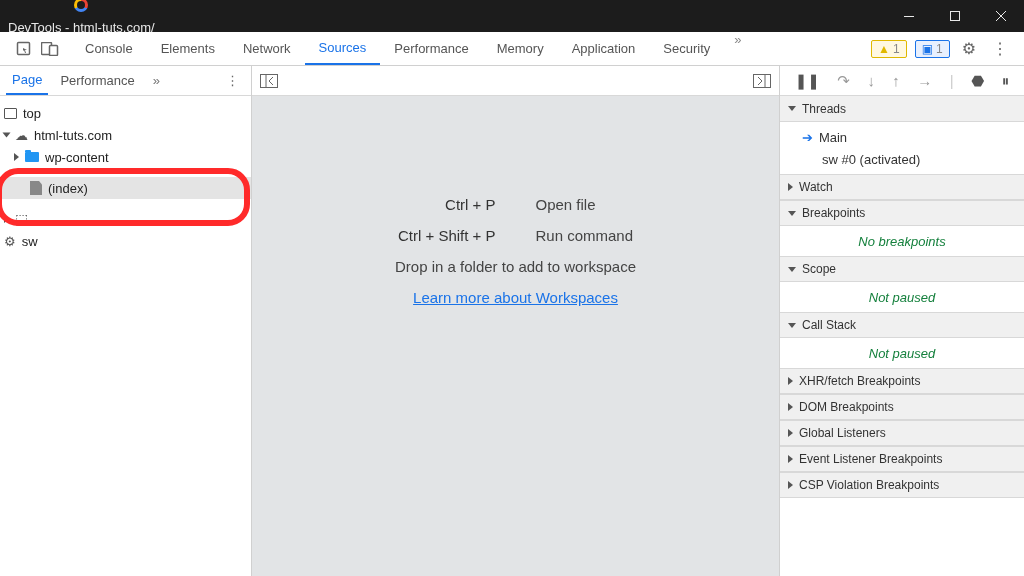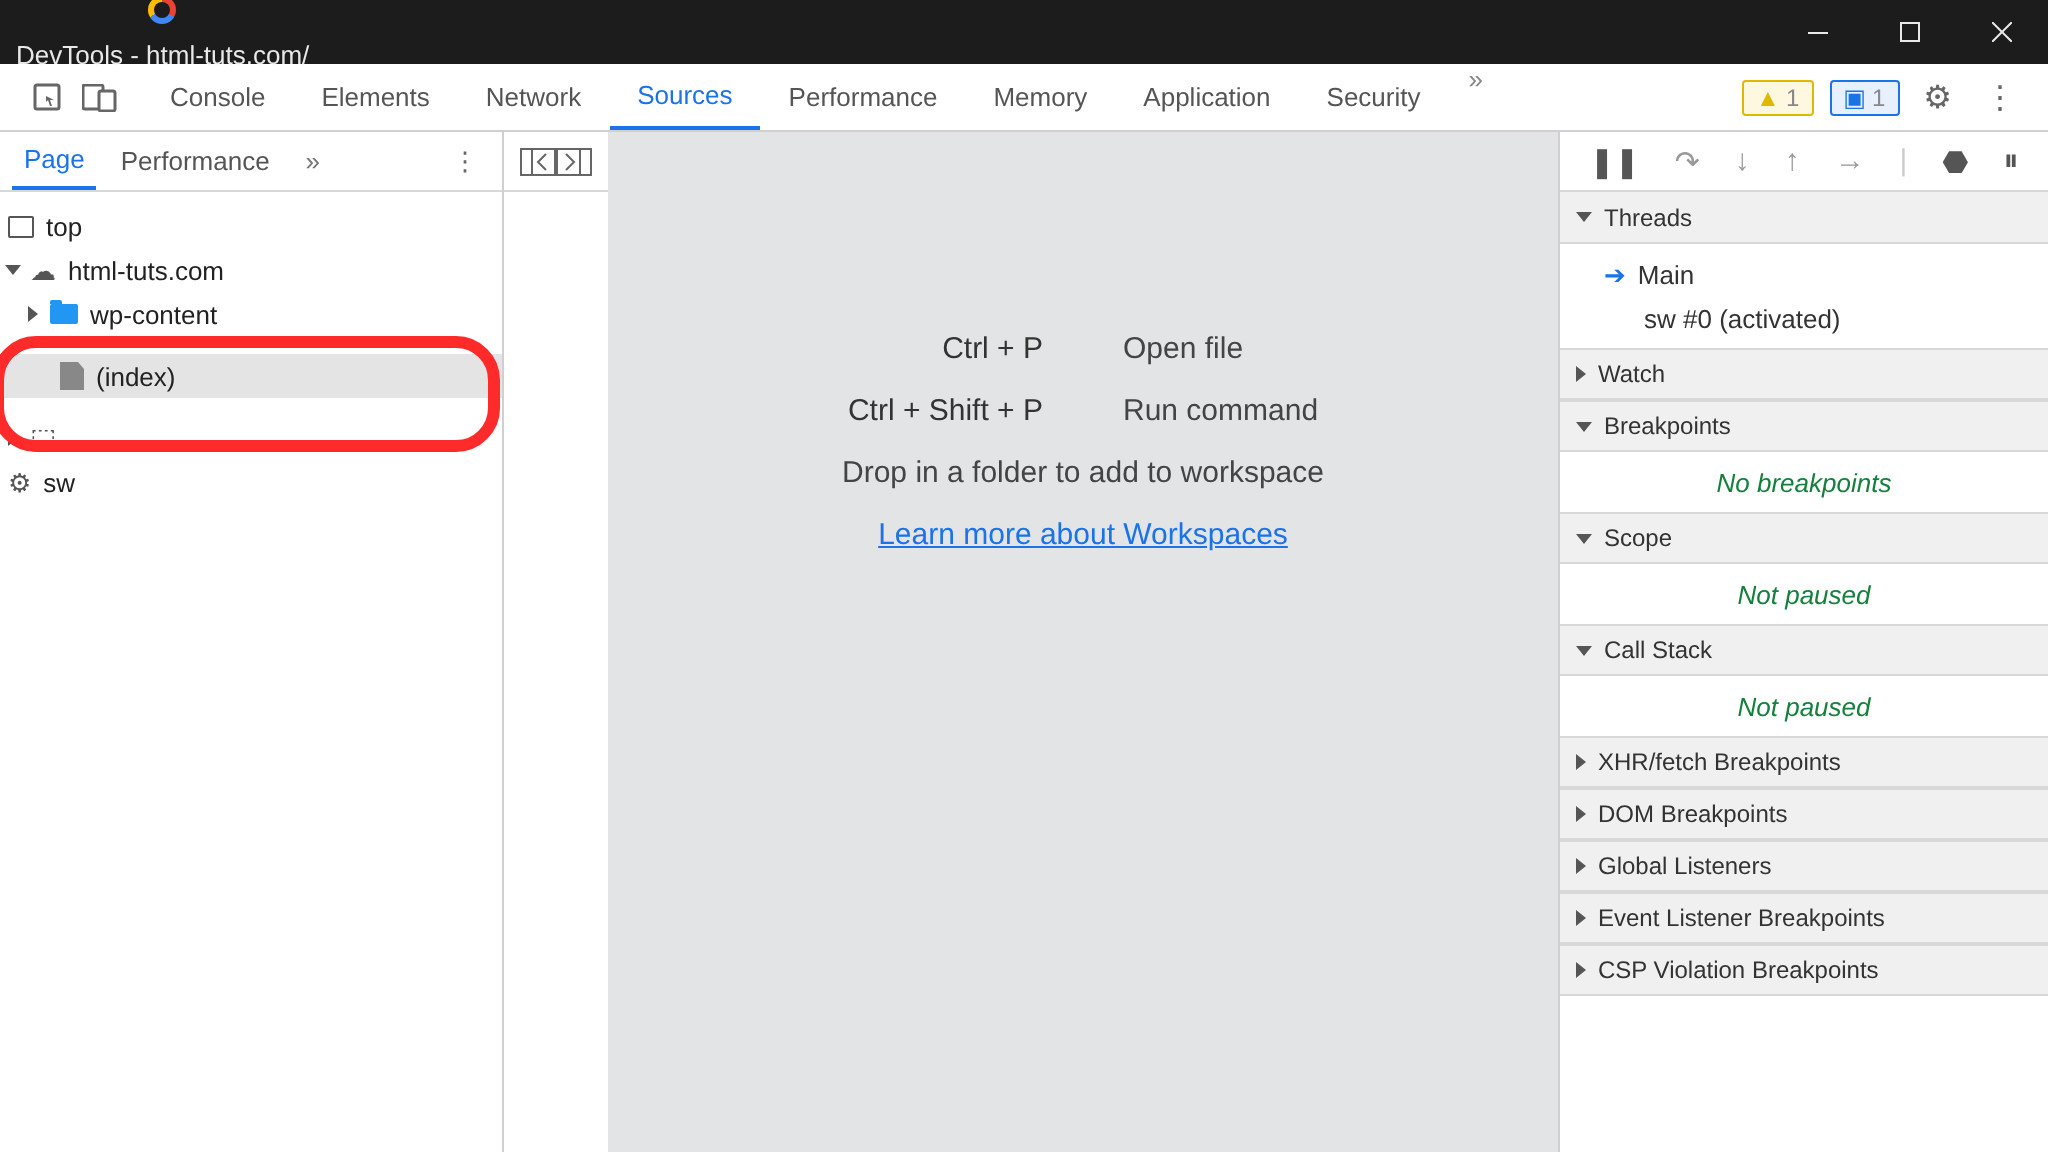--- a/index.html
+++ b/index.html
@@ -50,21 +50,21 @@
 .folder-icon { width: 14px; height: 10px; background: #2196f3; border-radius: 1px 1px 1px 1px; position: relative; }
 .folder-icon::before { content:""; position:absolute; top:-2px; left:0; width:6px; height:2px; background:#2196f3; border-radius:1px 1px 0 0; }
 .file-icon { width: 12px; height: 14px; background: #888; clip-path: polygon(0 0,75% 0,100% 25%,100% 100%,0 100%); }
 .cloud-icon { color: #555; font-size: 13px; }
 .cog-icon { color: #555; font-size: 13px; }
 .frame-icon { width: 13px; height: 11px; border: 1px solid #555; border-radius: 1px; }
 .cube-icon { color: #555; font-size: 14px; }
 .callout { position: absolute; left: -4px; border: 6px solid #ff2a2a; border-radius: 22px; height: 58px; pointer-events: none; }
 
 
-.sources-main { flex: 1; border-right: 1px solid #d0d0d0; display: flex; flex-direction: row; }
+.sources-main { flex: 1; border-right: 1px solid #d0d0d0; display: flex; flex-direction: column; }
 .sm-toolbar { height: 30px; border-bottom: 1px solid #d8d8d8; display: flex; justify-content: space-between; align-items: center; padding: 0 8px; color: #555; }
 .sm-body { flex: 1; background: #e2e4e6; display: flex; align-items: flex-start; justify-content: center; padding-top: 100px; }
 .help-grid { display: grid; grid-template-columns: auto auto; column-gap: 40px; row-gap: 14px; color: #444; font-size: 15px; }
 .help-shortcut { text-align: right; color: #333; }
 .help-center { grid-column: 1 / span 2; text-align: center; color: #444; font-size: 15px; }
 .help-link { grid-column: 1 / span 2; text-align: center; color: #1a73e8; text-decoration: underline; font-size: 15px; }
 
 
 .sidebar { width: 244px; display: flex; flex-direction: column; }
 .sb-toolbar { height: 30px; border-bottom: 1px solid #d8d8d8; display: flex; align-items: center; justify-content: space-around; padding: 0 6px; color: #999; font-size: 15px; }

